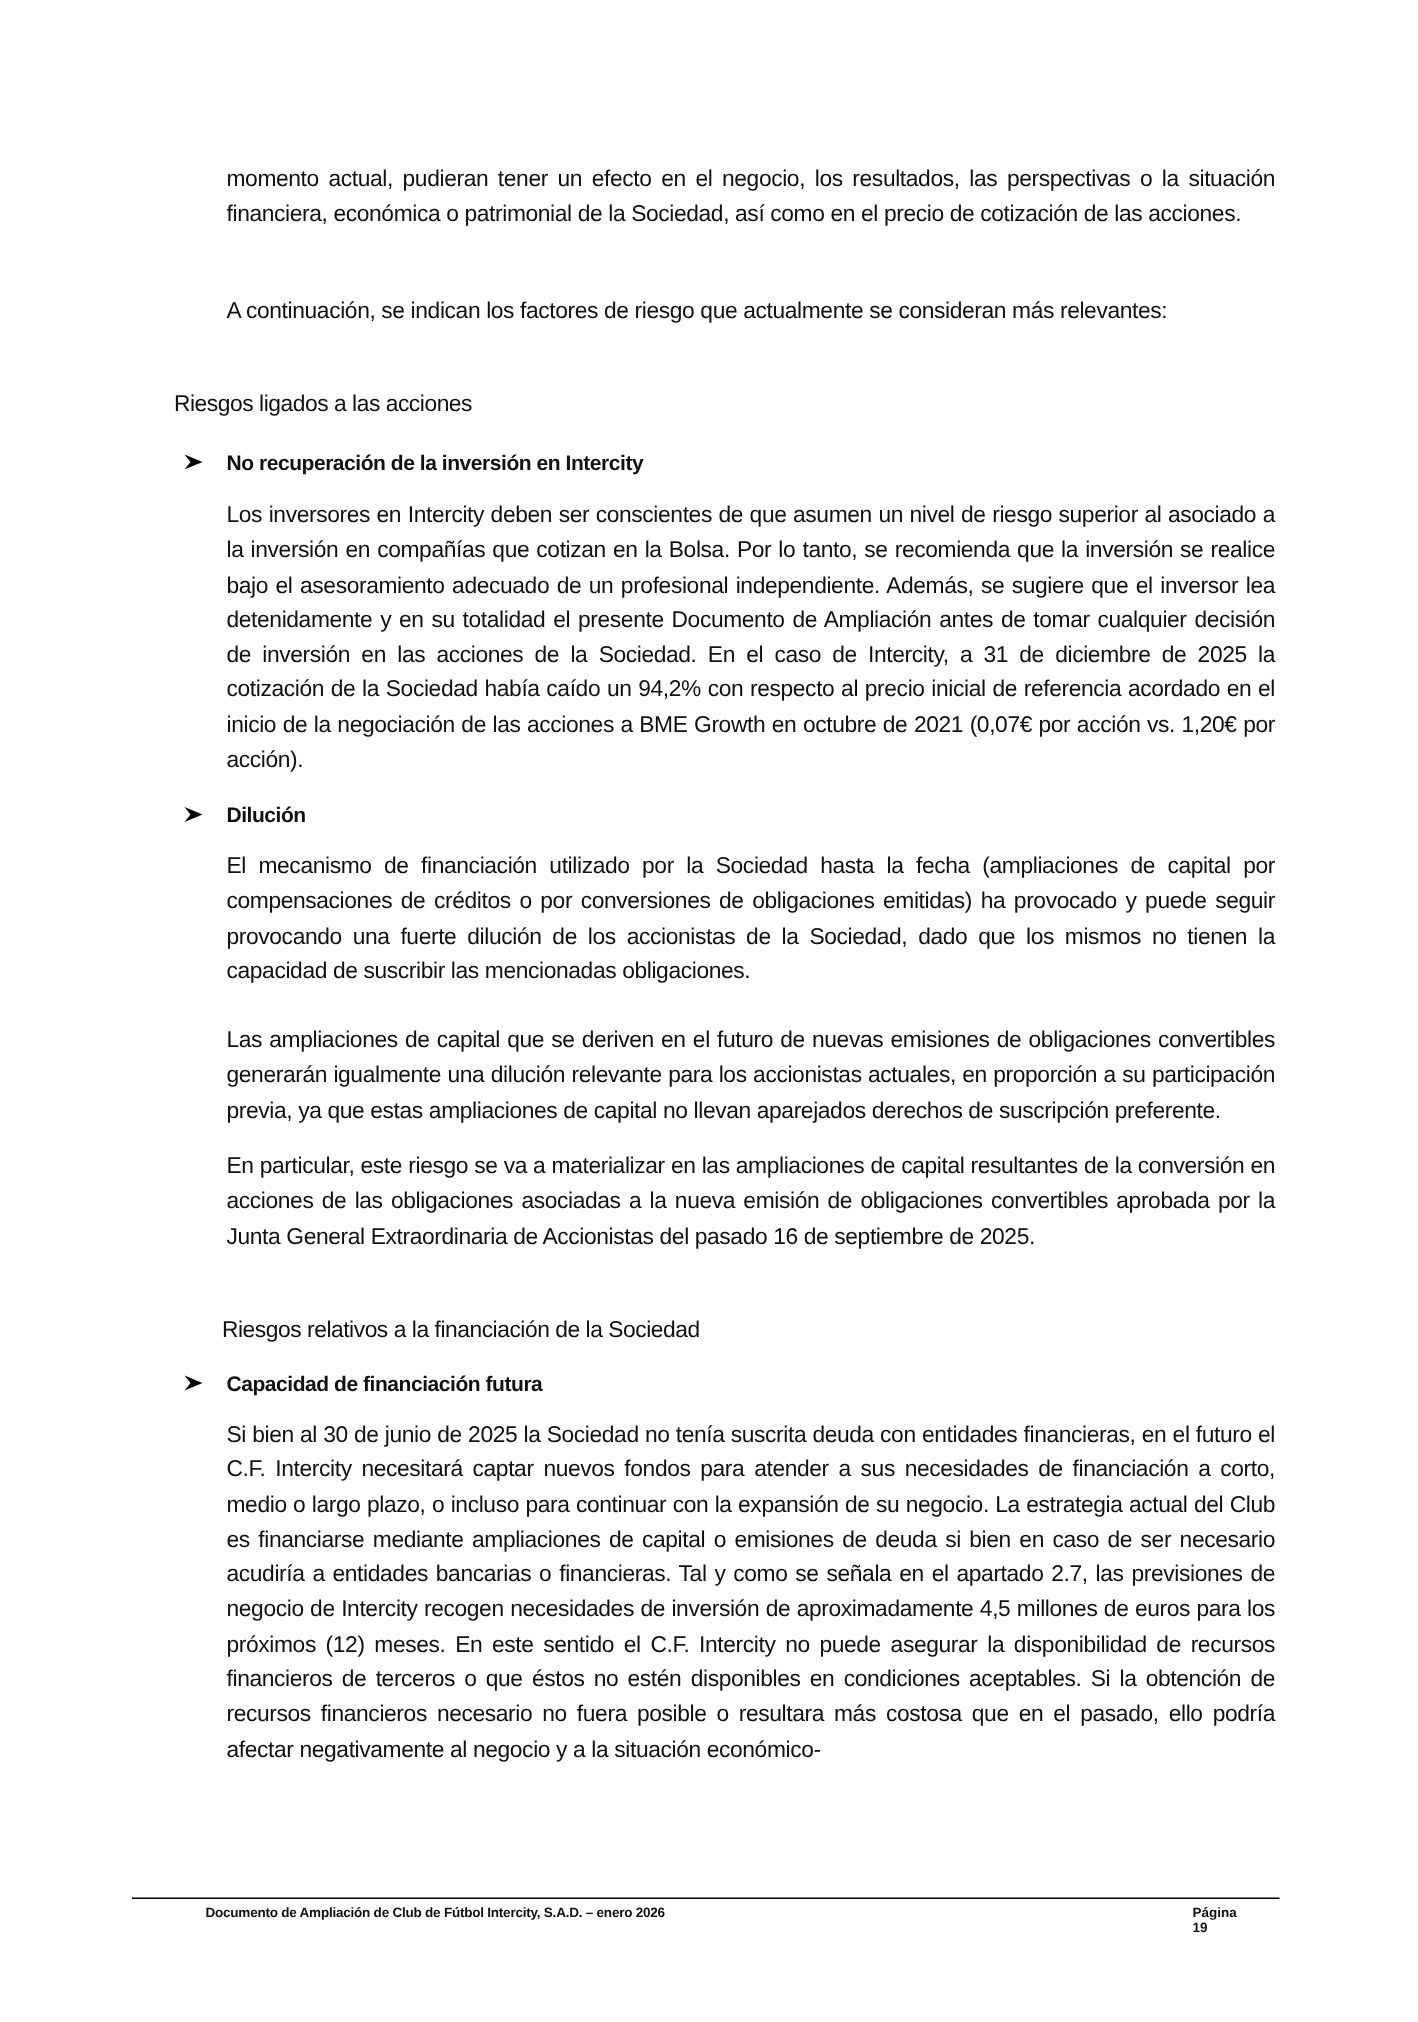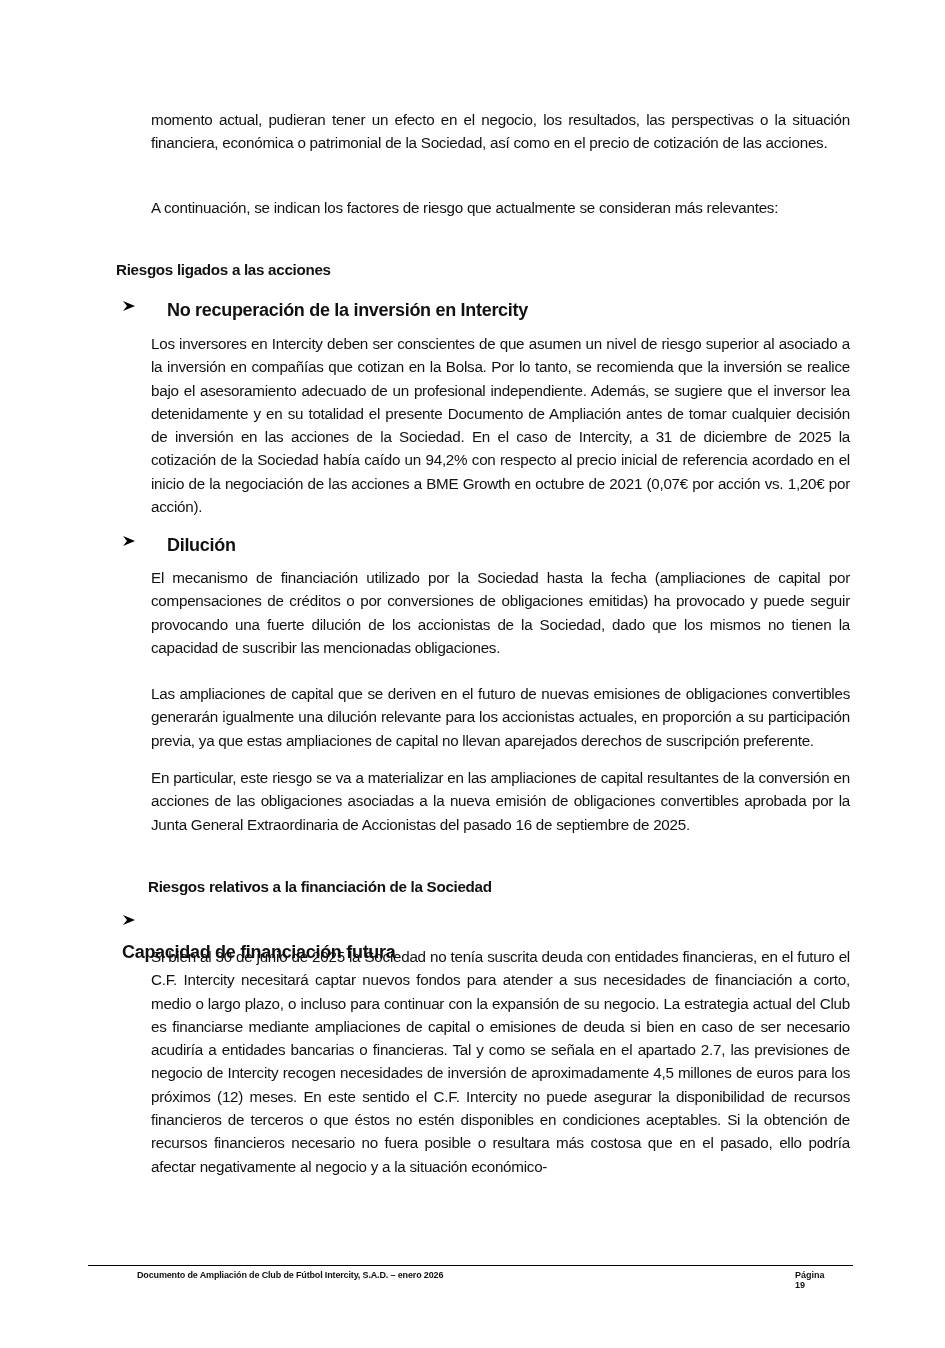--- a/index.html
+++ b/index.html
@@ -8,25 +8,25 @@
     font-family: "Liberation Sans", sans-serif; color: #111;
   }
   .page { position: absolute; left: 0; top: 0; width: 761px; height: 1348px; }
   .para {
     position: absolute; left: 151px; width: 699px;
     font-size: 15.2px; line-height: 23.3px; text-align: justify;
     letter-spacing: -0.25px; word-spacing: 0px;
   }
   .section-heading {
     position: absolute; left: 116px;
-    font-size: 15.2px; font-weight: bold; letter-spacing: -0.3px;
+    font-size: 15.2px; font-weight: normal; letter-spacing: -0.3px;
   }
   .bullet-heading {
-    position: absolute; left: 122px; display: flex; align-items: flex-start;
-    font-size: 18px; font-weight: bold; letter-spacing: -0.3px; gap: 16px;
+    position: absolute; left: 122px; display: flex; align-items: center;
+    font-size: 14px; font-weight: bold; letter-spacing: -0.3px;
   }
   .bullet-heading .arrow { width: 29px; display: inline-block; }
   .bullet-heading .arrow svg { display: block; }
   .footer-rule {
     position: absolute; left: 88px; top: 1265px; width: 765px; height: 1px; background: #000;
   }
   .footer-left {
     position: absolute; left: 91px; top: 1270px; font-size: 9px; font-weight: bold; letter-spacing: -0.15px; padding-left: 46px;
   }
   .footer-right {
@@ -60,21 +60,21 @@
         </svg>
     </span>
     <span>Dilución</span>
   </div>
   <div class="para" style="top:566px;">El mecanismo de financiación utilizado por la Sociedad hasta la fecha (ampliaciones de capital por compensaciones de créditos o por conversiones de obligaciones emitidas) ha provocado y puede seguir provocando una fuerte dilución de los accionistas de la Sociedad, dado que los mismos no tienen la capacidad de suscribir las mencionadas obligaciones.</div>
   <div class="para" style="top:666px;margin-top:16px;">Las ampliaciones de capital que se deriven en el futuro de nuevas emisiones de obligaciones convertibles generarán igualmente una dilución relevante para los accionistas actuales, en proporción a su participación previa, ya que estas ampliaciones de capital no llevan aparejados derechos de suscripción preferente.</div>
   <div class="para" style="top:766px;">En particular, este riesgo se va a materializar en las ampliaciones de capital resultantes de la conversión en acciones de las obligaciones asociadas a la nueva emisión de obligaciones convertibles aprobada por la Junta General Extraordinaria de Accionistas del pasado 16 de septiembre de 2025.</div>
 
   <div class="section-heading" style="top:878px;margin-left:32px;">Riesgos relativos a la financiación de la Sociedad</div>
 
-  <div class="bullet-heading" style="top:914px;flex-direction:column;">
+  <div class="bullet-heading" style="top:914px;">
     <span class="arrow">
       <svg width="14" height="12" viewBox="0 0 14 12">
           <path d="M1 1 L13 6 L1 11 L5 6 Z" fill="#000"></path>
         </svg>
     </span>
     <span>Capacidad de financiación futura</span>
   </div>
   <div class="para" style="top:945px;">Si bien al 30 de junio de 2025 la Sociedad no tenía suscrita deuda con entidades financieras, en el futuro el C.F. Intercity necesitará captar nuevos fondos para atender a sus necesidades de financiación a corto, medio o largo plazo, o incluso para continuar con la expansión de su negocio. La estrategia actual del Club es financiarse mediante ampliaciones de capital o emisiones de deuda si bien en caso de ser necesario acudiría a entidades bancarias o financieras. Tal y como se señala en el apartado 2.7, las previsiones de negocio de Intercity recogen necesidades de inversión de aproximadamente 4,5 millones de euros para los próximos (12) meses. En este sentido el C.F. Intercity no puede asegurar la disponibilidad de recursos financieros de terceros o que éstos no estén disponibles en condiciones aceptables. Si la obtención de recursos financieros necesario no fuera posible o resultara más costosa que en el pasado, ello podría afectar negativamente al negocio y a la situación económico-</div>
 
   <div class="footer-rule"></div>

